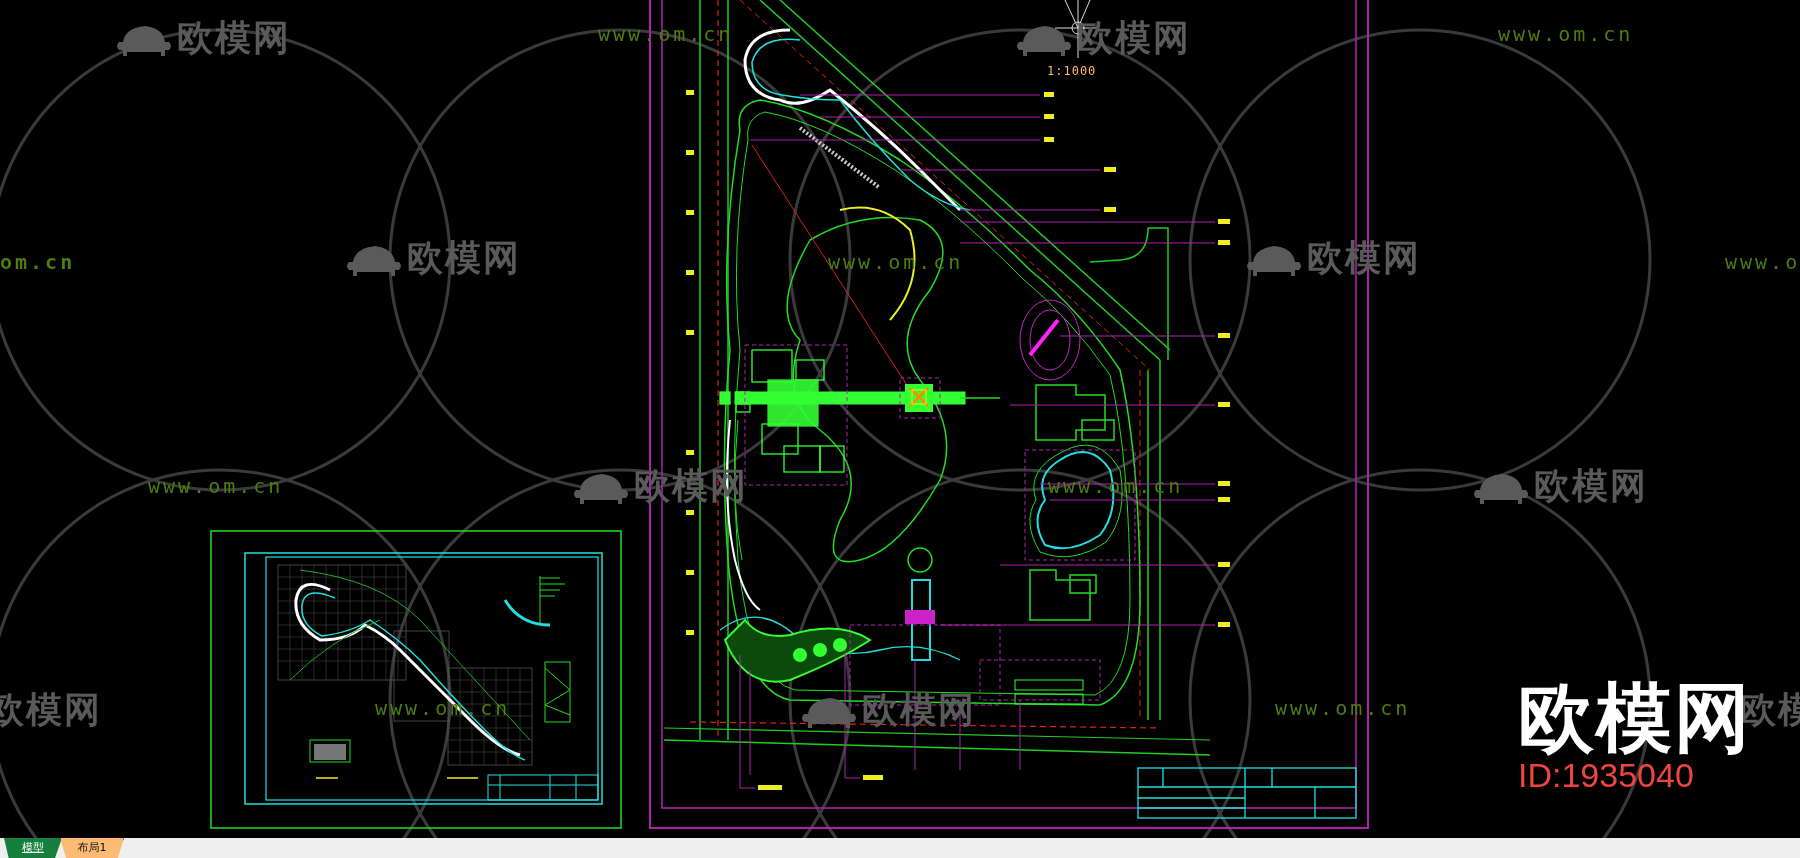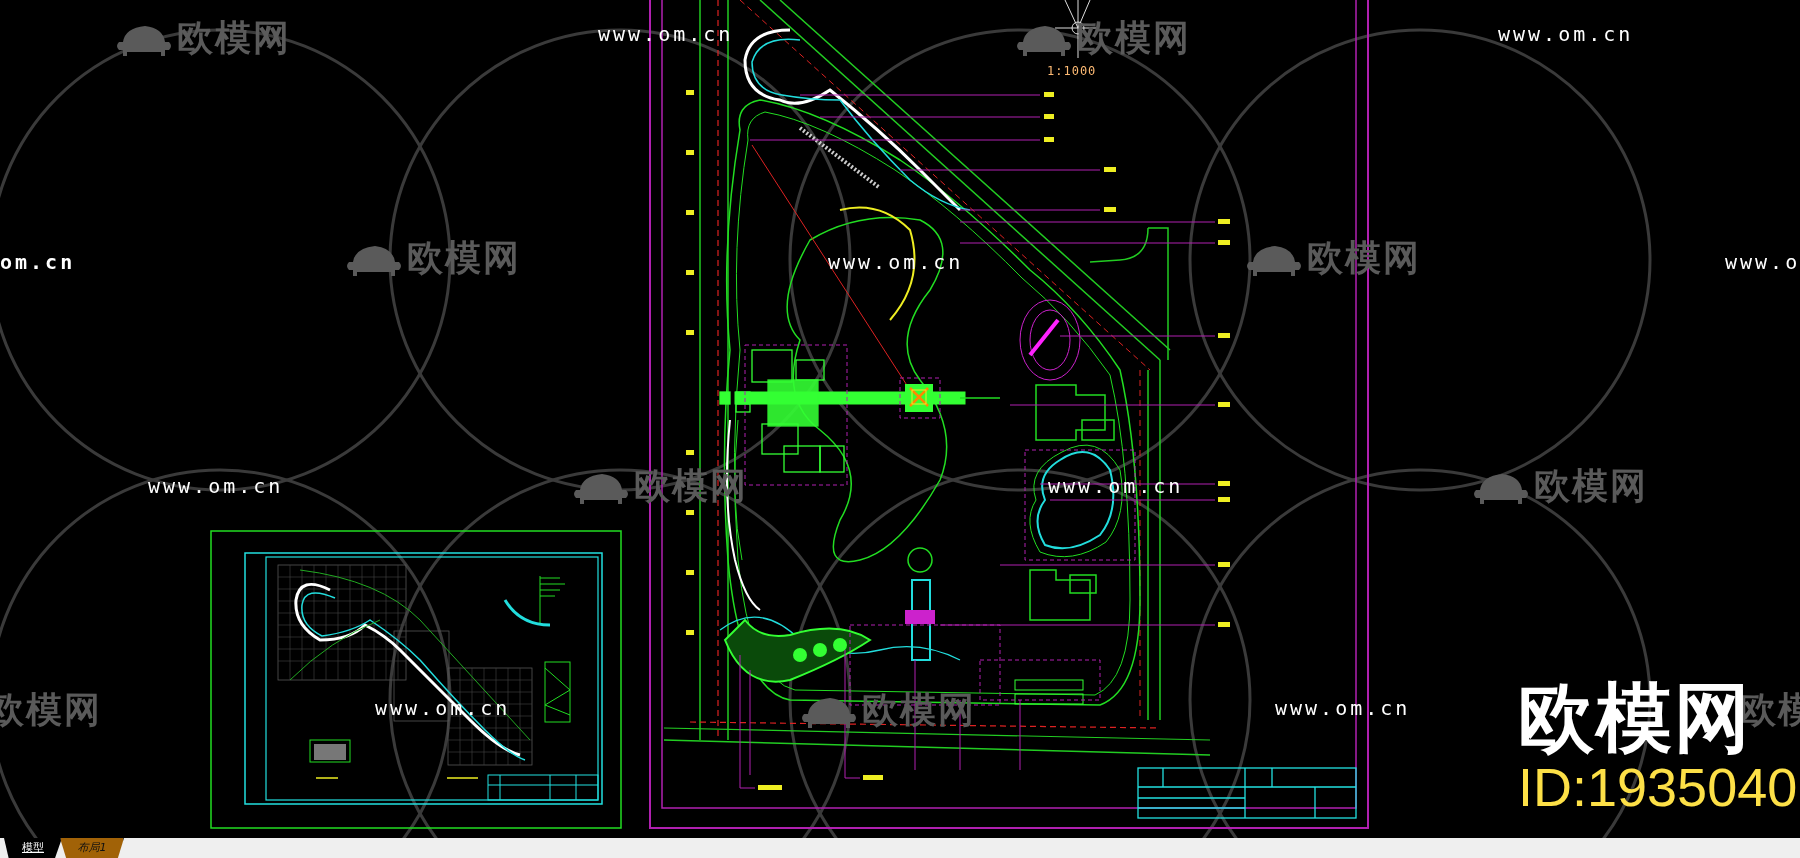--- a/index.html
+++ b/index.html
@@ -1,28 +1,28 @@
 <!DOCTYPE html>
 <html><head>
 <meta charset="utf-8">
 <style>
   html, body { margin:0; padding:0; background:#000; }
   body { width:1800px; height:858px; position:relative; overflow:hidden; font-family:"DejaVu Sans", sans-serif; }
   #viewport { position:absolute; left:0; top:0; width:1800px; height:838px; background:#000; overflow:hidden; }
   #viewport svg.cad { position:absolute; left:0; top:0; }
   .wm-logo { position:absolute; color:#5a5a5a; font-size:36px; font-weight:bold; letter-spacing:2px; white-space:nowrap; pointer-events:none; }
-  .wm-url { position:absolute; color:#ffffff; font-family:"DejaVu Sans Mono", monospace; font-size:20px; letter-spacing:3px; pointer-events:none; white-space:nowrap; }
+  .wm-url { position:absolute; color:#4d7c0f; font-family:"DejaVu Sans Mono", monospace; font-size:20px; letter-spacing:3px; pointer-events:none; white-space:nowrap; }
   .sofa { display:inline-block; width:58px; height:36px; vertical-align:middle; margin-right:4px; }
   .scale-label { position:absolute; color:#fdba74; font-size:12px; font-family:"DejaVu Sans Mono", monospace; letter-spacing:1px; }
   .brand-big { position:absolute; left:1518px; top:668px; color:#fff; font-size:76px; font-weight:bold; letter-spacing:2px; }
-  .brand-id { position:absolute; left:1518px; top:756px; color:#fde047; font-size:54px; font-family:"Liberation Sans", sans-serif; }
+  .brand-id { position:absolute; left:1518px; top:756px; color:#ef4444; font-size:34px; font-family:"Liberation Sans", sans-serif; }
   #tabbar { position:absolute; left:0; top:838px; width:1800px; height:20px; background:#efefef; }
   .tab { position:absolute; top:0; height:20px; font-size:11px; line-height:20px; text-align:center; cursor:pointer; }
-  .tab-model { left:4px; width:58px; background:#000000; color:#fff; clip-path:polygon(0 0,100% 0,88% 100%,8% 100%);text-decoration:underline; }
-  .tab-layout { left:60px; width:62px; background:#a16207; color:#111; border:1px solid #333; border-top:none; border-radius:0 0 6px 6px; clip-path:polygon(0 0,100% 0,90% 100%,10% 100%);font-style:italic; }
+  .tab-model { left:4px; width:58px; background:#15803d; color:#fff; clip-path:polygon(0 0,100% 0,88% 100%,8% 100%);text-decoration:underline; }
+  .tab-layout { left:60px; width:62px; background:#fdba74; color:#111; border:1px solid #333; border-top:none; border-radius:0 0 6px 6px; clip-path:polygon(0 0,100% 0,90% 100%,10% 100%); }
 </style>
 </head>
 <body>
 
 <div id="viewport">
   <svg class="cad" width="1800" height="838" viewBox="0 0 1800 838">
 
     <g stroke="#3a3a3a" stroke-width="3" fill="none">
       <circle cx="220" cy="260" r="230"></circle>
       <circle cx="620" cy="260" r="230"></circle>

